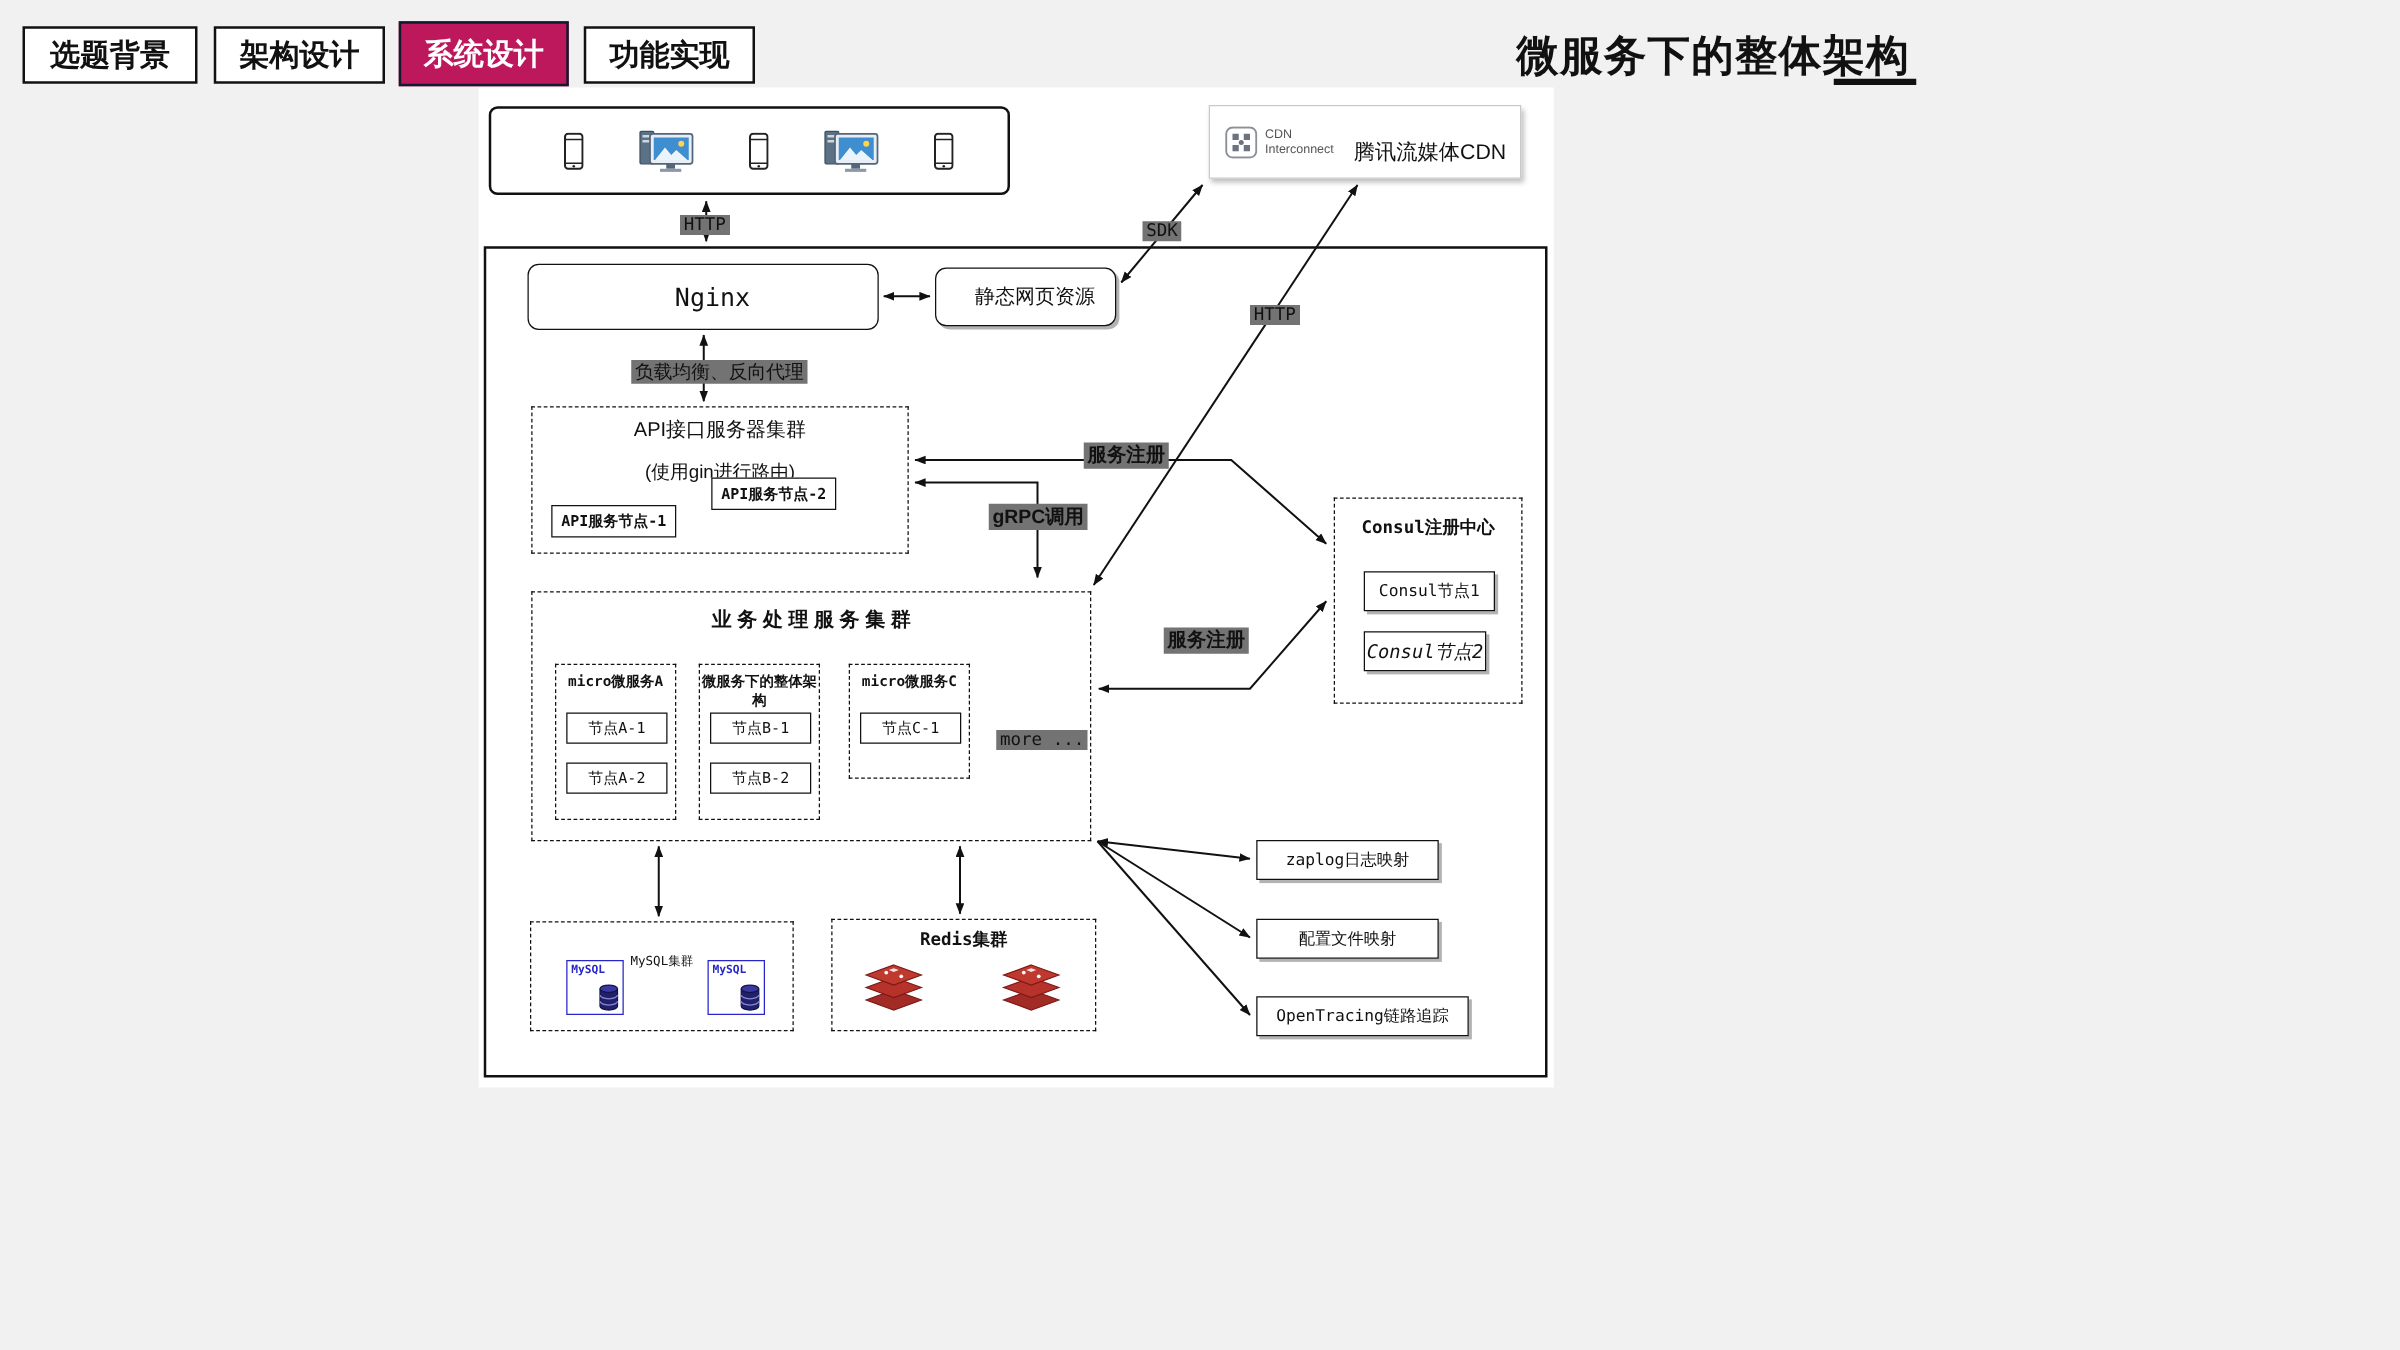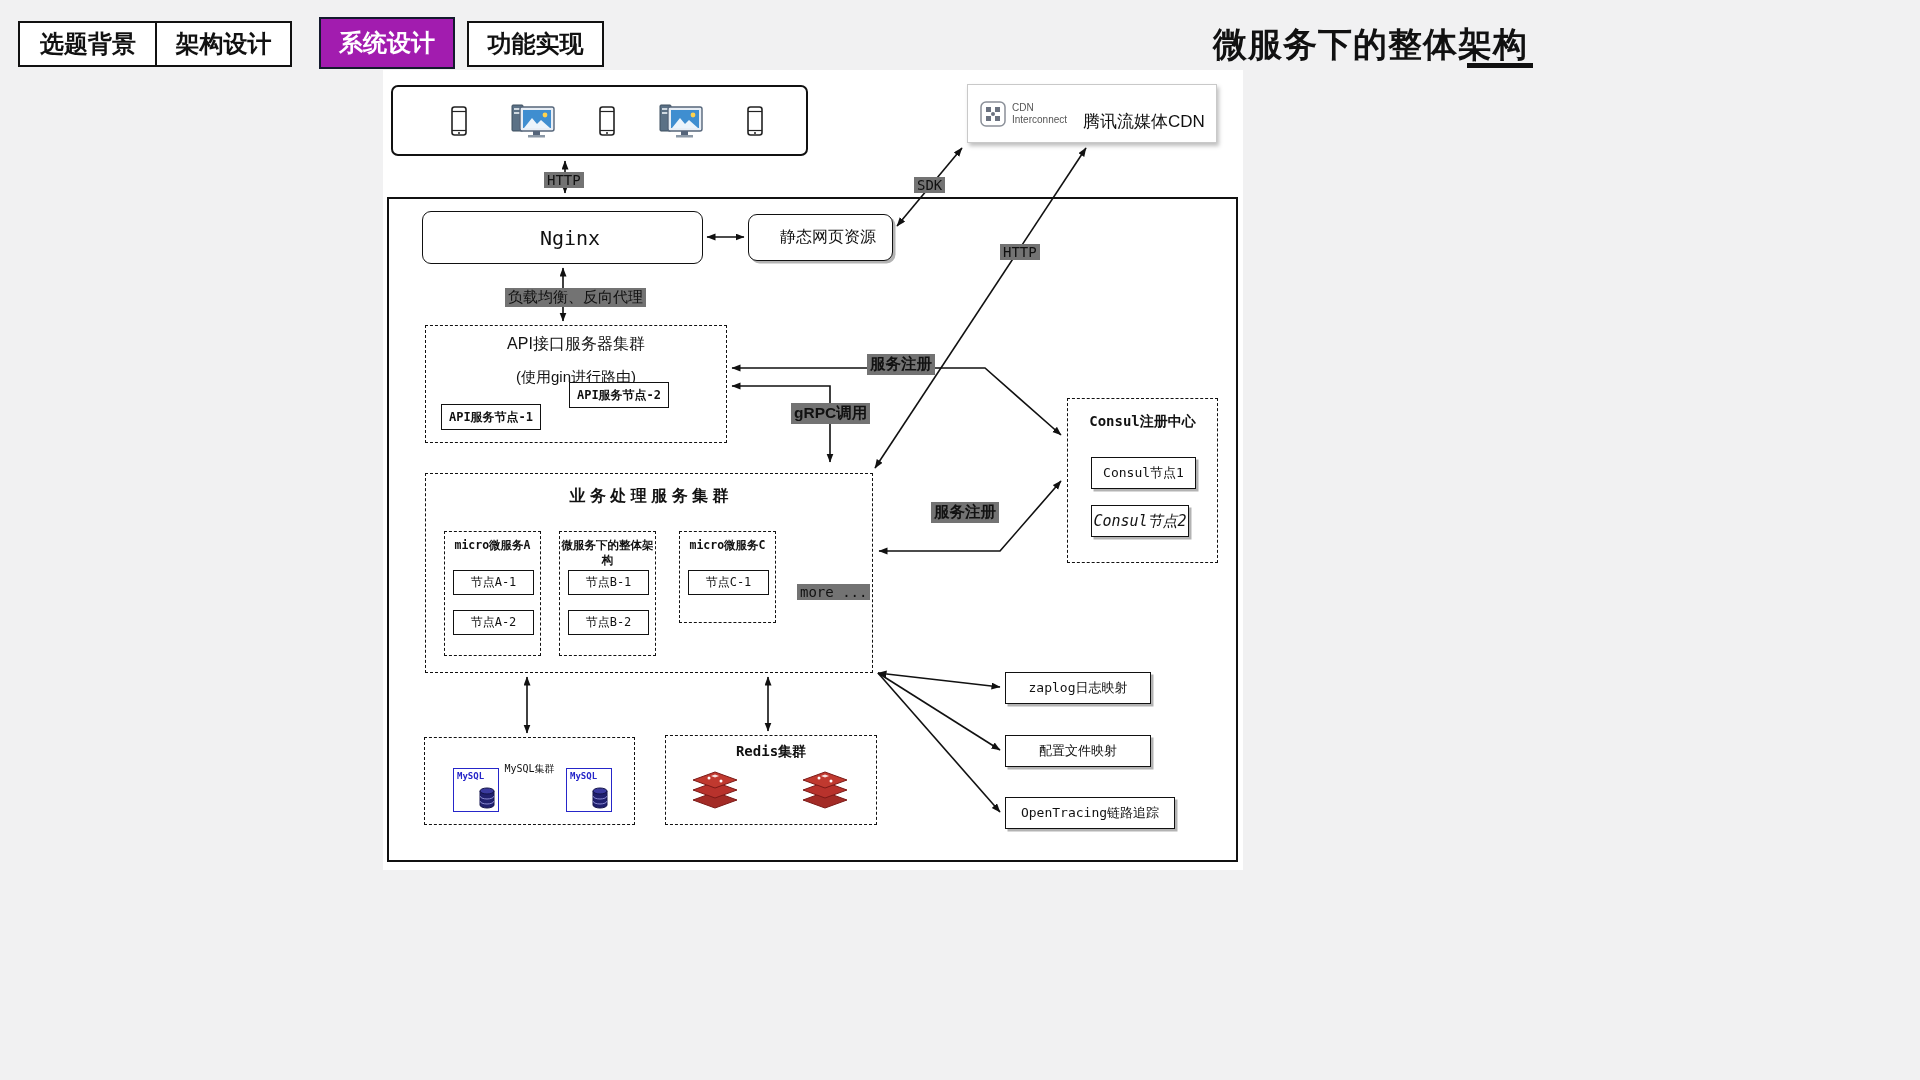--- a/index.html
+++ b/index.html
@@ -5,21 +5,21 @@
   * { margin:0; padding:0; box-sizing:border-box; }
   html,body { width:1920px; height:1080px; }
   body { background:#f1f1f2; position:relative; font-family:"Liberation Sans",sans-serif; color:#111; overflow:hidden; }
   .abs { position:absolute; }
   .mono { font-family:"DejaVu Sans Mono","Liberation Mono",monospace; }
   .center { display:flex; align-items:center; justify-content:center; }
 
   
   .tab { position:absolute; height:46px; border:2.5px solid #111; background:#fff; color:#111;
          font-size:24px; font-weight:700; display:flex; align-items:center; justify-content:center; }
-  .tab.active { background:#a21caf; border-color:#141a2e; color:#fff; height:52px; }
+  .tab.active { background:#be185d; border-color:#141a2e; color:#fff; height:52px; }
 
   .page-title { position:absolute; font-size:34px; font-weight:900; letter-spacing:1px; white-space:nowrap; }
   .title-underline { position:absolute; background:#111; }
 
   .panel { position:absolute; background:#fff; }
 
   .solidbox { position:absolute; background:#fff; border:1.6px solid #111;padding-left:15px; }
   .dashedbox { position:absolute; border:1.6px dashed #111; }
   .rounded { border-radius:9px; }
   .shadowed { box-shadow:2.5px 2.5px 0 #b3b3b3; }
@@ -45,21 +45,21 @@
               display:flex; align-items:center; padding-left:12px; }
   .cdn-logo-text { font-size:10px; color:#555; line-height:1.15; margin-left:6px; }
   .cdn-label { font-size:17px; color:#111; margin-left:16px;margin-top:15px; }
 </style>
 </head>
 <body>
 
 <div class="tab" style="left:18px;top:21px;width:140px;">
   <span>选题背景</span>
 </div>
-<div class="tab" style="left:155px;top:21px;width:137px;">
+<div class="tab" style="left:171px;top:21px;width:137px;">
   <span>架构设计</span>
 </div>
 <div class="tab active" style="left:319px;top:17px;width:136px;">
   <span>系统设计</span>
 </div>
 <div class="tab" style="left:467px;top:21px;width:137px;">
   <span>功能实现</span>
 </div>
 
 <div class="page-title" style="left:1213px;top:22px;text-align:right;">微服务下的整体架构</div>

